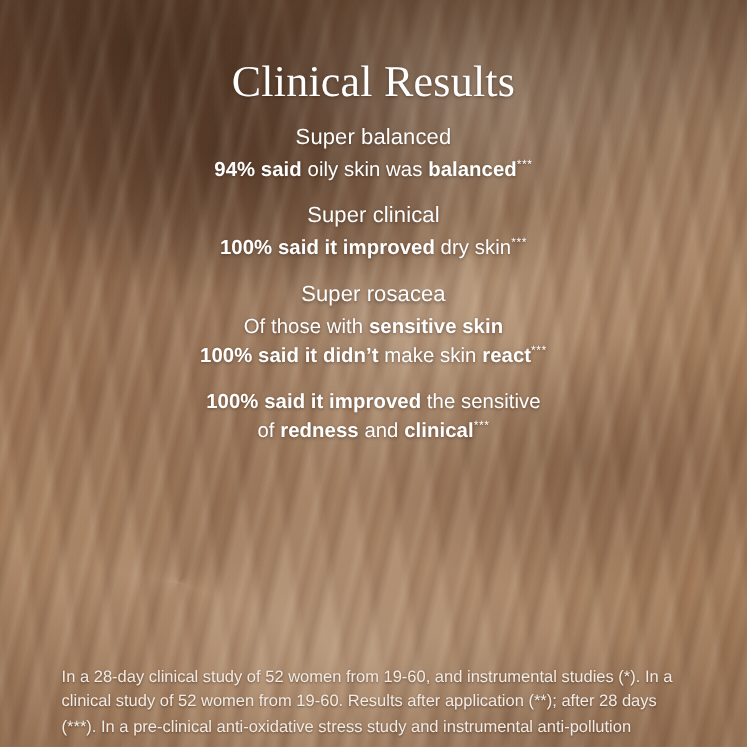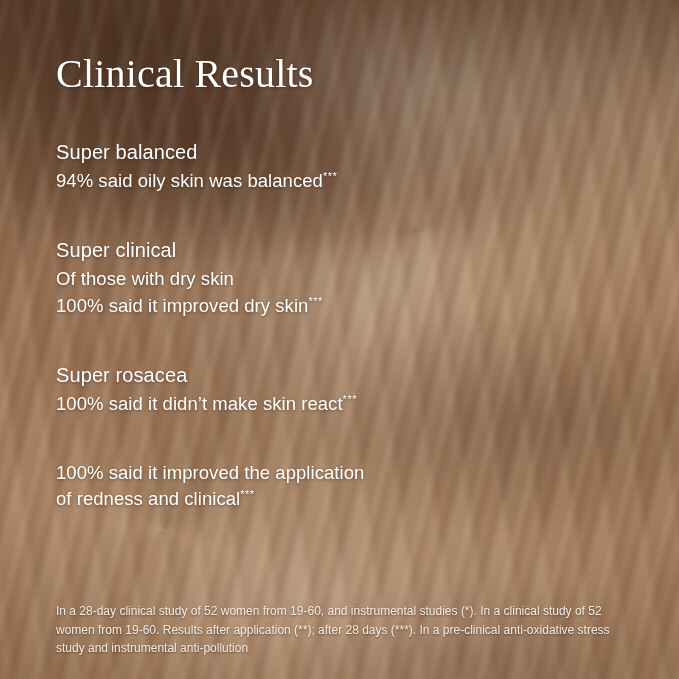--- a/index.html
+++ b/index.html
@@ -125,67 +125,68 @@
   }
 
   
   .content {
     position: absolute;
     left: 0; top: 0; right: 0; bottom: 0;
     padding: 52px 56px 12px 56px;
     box-sizing: border-box;
     color: #ffffff;
     text-shadow: 0 1px 3px rgba(40,20,10,0.45);
+    text-align: center;
   }
 
   h1.title {
     margin: 0;
     font-family: "Liberation Serif", serif;
     font-weight: 400;
     font-size: 40px;
     letter-spacing: 0.2px;
     line-height: 1.1;
   }
 
   .block {
-    margin-top: 43px;
+    margin-top: 16px;
   }
 
   .sub {
     font-size: 20px;
     font-weight: 400;
     line-height: 1.35;
     margin: 0 0 2px 0;
     letter-spacing: 0.1px;
   }
 
   .line {
     font-size: 18.5px;
     line-height: 1.42;
     margin: 0;
     letter-spacing: 0.05px;
   }
 
   .line b {
-    font-weight: 400;
+    font-weight: 700;
   }
 
   sup {
     font-size: 11px;
     vertical-align: super;
     line-height: 0;
     letter-spacing: 0.5px;
   }
 
   .footnote {
     position: absolute;
     left: 56px;
     right: 48px;
-    bottom: 22px;
-    font-size: 12px;
+    bottom: 6px;
+    font-size: 15px;
     line-height: 1.52;
     color: #f3ece5;
     text-shadow: 0 1px 2px rgba(40,20,10,0.5);
   }
 </style>
 </head>
 <body>
 
 <div class="canvas">
 
@@ -206,38 +207,38 @@
     <div class="block">
       <p class="sub">Super balanced</p>
       <p class="line">
         <b>94% said </b><span>oily</span><span> skin was </span><b>balanced</b><sup>***</sup>
       </p>
     </div>
 
     <div class="block">
       <p class="sub">Super clinical</p>
       <p class="line">
-        <span>Of those with dry skin</span>
-      </p>
-      <p class="line">
         <b>100% said it </b><b>improved</b><span> dry skin</span><sup>***</sup>
       </p>
     </div>
 
     <div class="block">
       <p class="sub">Super rosacea</p>
       <p class="line">
+        <span>Of those with </span><b>sensitive skin</b>
+      </p>
+      <p class="line">
         <b>100% said it </b><b>didn’t</b><span> make skin </span><b>react</b><sup>***</sup>
       </p>
     </div>
 
 
     <div class="block">
       <p class="line">
-        <b>100% said it </b><b>improved</b><span> the application</span>
+        <b>100% said it </b><b>improved</b><span> the sensitive</span>
       </p>
       <p class="line">
         <span>of </span><b>redness</b><span> and </span><b>clinical</b><sup>***</sup>
       </p>
     </div>
 
   </div>
 
   <div class="footnote">In a 28-day clinical study of 52 women from 19-60, and instrumental studies (*). In a clinical study of 52 women from 19-60. Results after application (**); after 28 days (***). In a pre-clinical anti-oxidative stress study and instrumental anti-pollution</div>
 

